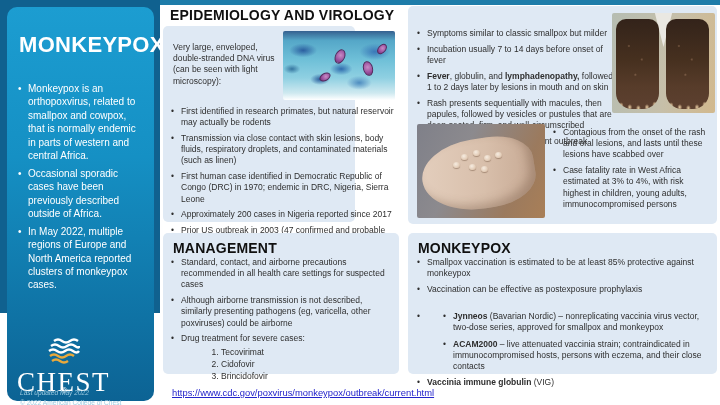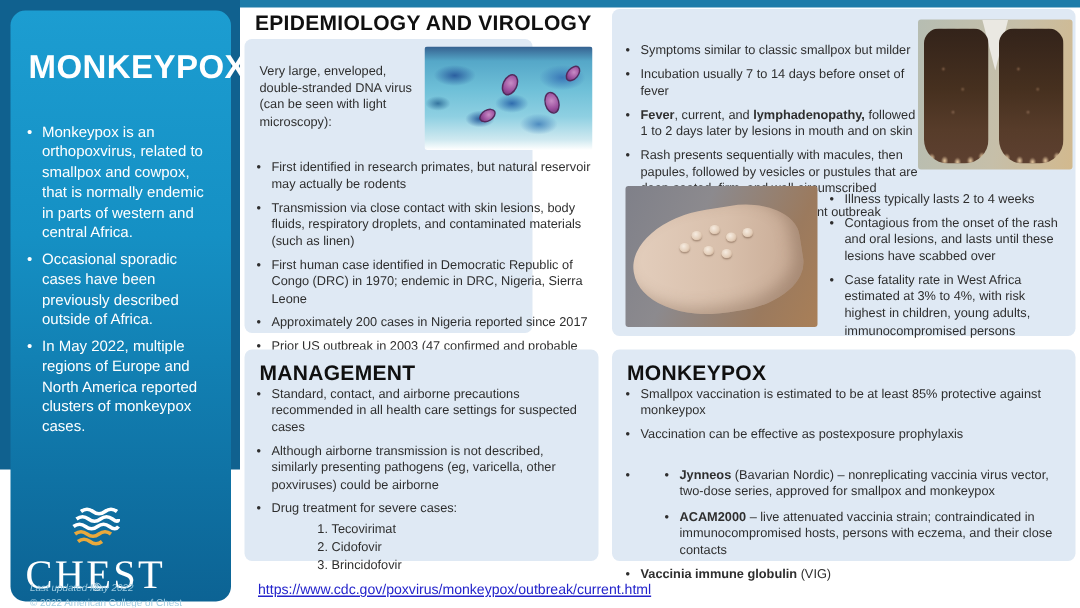--- a/index.html
+++ b/index.html
@@ -164,41 +164,40 @@
             <li><span>Cidofovir</span></li>
             <li><span>Brincidofovir</span></li>
           </ol></li>
       </ul>
   </div>
 
   <div class="panel" id="clin-panel">
     <ul class="blist body-text clin-bullets-top">
         <li><span>Symptoms similar to classic smallpox but milder</span></li>
         <li><span>Incubation usually 7 to 14 days before onset of fever</span></li>
-        <li><span class="b">Fever</span><span>, current, and </span><span class="b">lymphadenopathy,</span><span> followed 1 to 2 days later by lesions in mouth and on skin</span></li>
+        <li><span class="b">Fever</span><span>, globulin, and </span><span class="b">lymphadenopathy,</span><span> followed 1 to 2 days later by lesions in mouth and on skin</span></li>
         <li><span>Rash presents sequentially with macules, then papules, followed by vesicles or pustules that are deep-seated, firm, and well-circumscribed</span></li>
         <li><span>Genital lesions reported in recent outbreak</span></li>
       </ul>
     <div class="hands-photo">
       <div class="shirt"></div>
       <div class="hand-dark l"></div>
       <div class="hand-dark r"></div>
     </div>
     <div class="hand-photo">
       <div class="hand-shape"></div>
       <div class="ves" style="left:44px;top:30px;"></div>
       <div class="ves" style="left:56px;top:26px;"></div>
       <div class="ves" style="left:67px;top:31px;"></div>
       <div class="ves" style="left:78px;top:28px;"></div>
       <div class="ves" style="left:52px;top:40px;"></div>
       <div class="ves" style="left:64px;top:42px;"></div>
       <div class="ves" style="left:36px;top:38px;"></div>
     </div>
     <ul class="blist body-text clin-bullets-side">
-        <li><span>Illness typically lasts 2 to 4 weeks</span></li>
         <li><span>Contagious from the onset of the rash and oral lesions, and lasts until these lesions have scabbed over</span></li>
         <li><span>Case fatality rate in West Africa estimated at 3% to 4%, with risk highest in children, young adults, immunocompromised persons</span></li>
       </ul>
   </div>
 
   <div class="panel" id="prev-panel">
     <div class="sec-title in-title">MONKEYPOX</div>
     <ul class="blist body-text prev-bullets">
         <li><span>Smallpox vaccination is estimated to be at least 85% protective against monkeypox</span></li>
         <li><span>Vaccination can be effective as postexposure prophylaxis</span></li>

